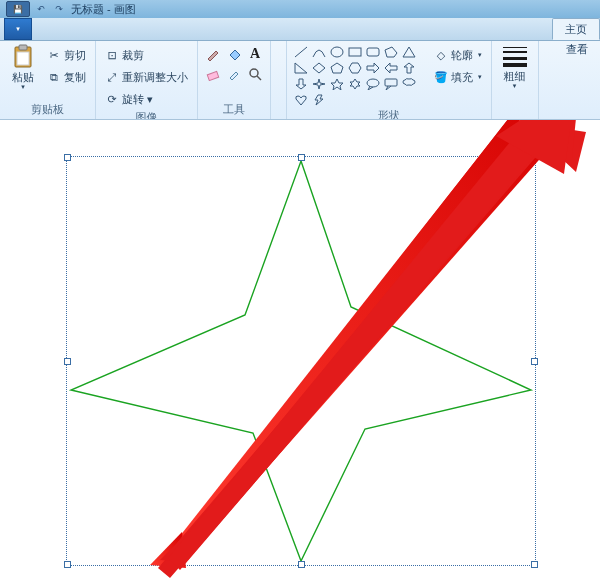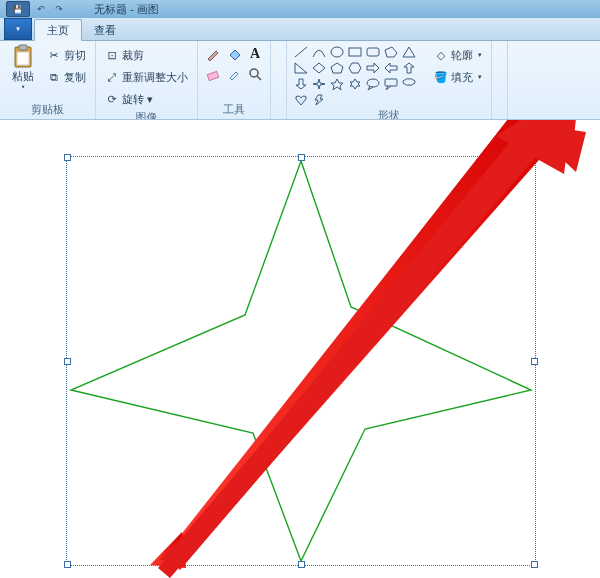--- a/index.html
+++ b/index.html
@@ -1,30 +1,30 @@
 <!DOCTYPE html>
 <html><head>
 <meta charset="utf-8">
 <style>
   body { margin:0; font-family:"Microsoft YaHei","Segoe UI",sans-serif; font-size:11px; color:#333; background:#fff; width:600px; overflow:hidden; }
   .titlebar { height:18px; background:linear-gradient(#9ec9e8,#7eb5dd); display:flex; align-items:center; padding-left:6px; }
   .qat { display:flex; align-items:center; gap:4px; }
   .qat-item { width:22px; height:14px; background:#3b6ea5; border:1px solid #2a4f7a; border-radius:2px; display:flex; align-items:center; justify-content:center; color:#fff; font-size:8px; }
   .qat-small { width:14px; height:14px; display:flex; align-items:center; justify-content:center; color:#2a4f7a; font-size:9px; }
-  .title-text { margin-left:28px; color:#1a3b5c; font-size:11px; }
-  .tabs { height:22px; background:linear-gradient(#d7e9f7,#bcd7ed); display:flex; align-items:flex-end; padding-left:34px; border-bottom:1px solid #8aaecb; }
+  .title-text { margin-left:5px; color:#1a3b5c; font-size:11px; }
+  .tabs { height:22px; background:linear-gradient(#d7e9f7,#bcd7ed); display:flex; align-items:flex-end; padding-left:34px; border-bottom:1px solid #8aaecb;flex-direction:column; }
   .appmenu { position:absolute; left:4px; top:18px; width:26px; height:20px; background:linear-gradient(#2f7bd0,#1f5ca6); border:1px solid #154d91; display:flex; align-items:center; justify-content:center; }
   .appmenu span { color:#fff; font-size:7px; }
   .tab { padding:3px 12px 2px; color:#1a3b5c; }
   .tab.active { background:#eaf4fc; border:1px solid #8aaecb; border-bottom:1px solid #eaf4fc; border-radius:2px 2px 0 0; margin-bottom:-1px; }
   .ribbon { height:78px; background:linear-gradient(#eef6fd,#dfeefc); display:flex; border-bottom:1px solid #a8c4db; overflow:hidden; }
   .group { display:flex; flex-direction:column; align-items:center; border-right:1px solid #c4d9ec; padding:2px 6px 0; position:relative; }
   .group-body { flex:1; display:flex; align-items:flex-start; gap:4px; padding-top:2px; }
   .group-label { font-size:11px; color:#4d6a85; padding:1px 0 2px; }
-  .big-btn { display:flex; flex-direction:column; align-items:center; width:34px; cursor:pointer;font-family:Liberation Mono, monospace; }
+  .big-btn { display:flex; flex-direction:column; align-items:center; width:34px; cursor:pointer; }
   .big-btn .icon { width:24px; height:24px; display:flex; align-items:center; justify-content:center; }
   .big-btn .cap { font-size:11px; color:#2b4660; margin-top:2px; line-height:12px; }
   .big-btn .arrow { font-size:7px; color:#2b4660; }
   .small-col { display:flex; flex-direction:column; gap:2px; }
   .small-btn { display:flex; align-items:center; gap:3px; height:20px; padding:0 3px; color:#2b4660; cursor:pointer; white-space:nowrap; }
   .small-btn .ic { width:14px; height:14px; display:flex; align-items:center; justify-content:center; font-size:11px; }
   .sel-rect { width:30px; height:22px; border:1px dashed #4d6a85; border-radius:1px; }
   .grid-col { display:flex; flex-direction:column; gap:2px; }
   .tool-row { display:flex; gap:3px; }
   .tbtn { width:18px; height:18px; display:flex; align-items:center; justify-content:center; cursor:pointer; }
@@ -288,20 +288,34 @@
             <span class="ic">🪣</span>
             <span>填充</span>
             <span style="font-size:7px;margin-left:2px">▾</span>
           </div>
       </div>
     </div>
     <div class="group-label">形状</div>
   </div>
 
   <div class="group">
+    <div class="group-body">
+      <div class="big-btn">
+        <div class="icon">
+          <div class="weight-swatch">
+              <span></span>
+              <span style="height:2px"></span>
+              <span style="height:3px"></span>
+              <span style="height:4px"></span>
+            </div>
+        </div>
+        <span class="cap" style="line-height:11px">粗细</span>
+        <span class="arrow">▾</span>
+      </div>
+    </div>
     <div class="group-label">&nbsp;</div>
   </div>
 
 </div>
 
 <div class="canvas-area">
   <div class="sel-box">
     <div class="handle h-tl"></div>
     <div class="handle h-tm"></div>
     <div class="handle h-tr"></div>

